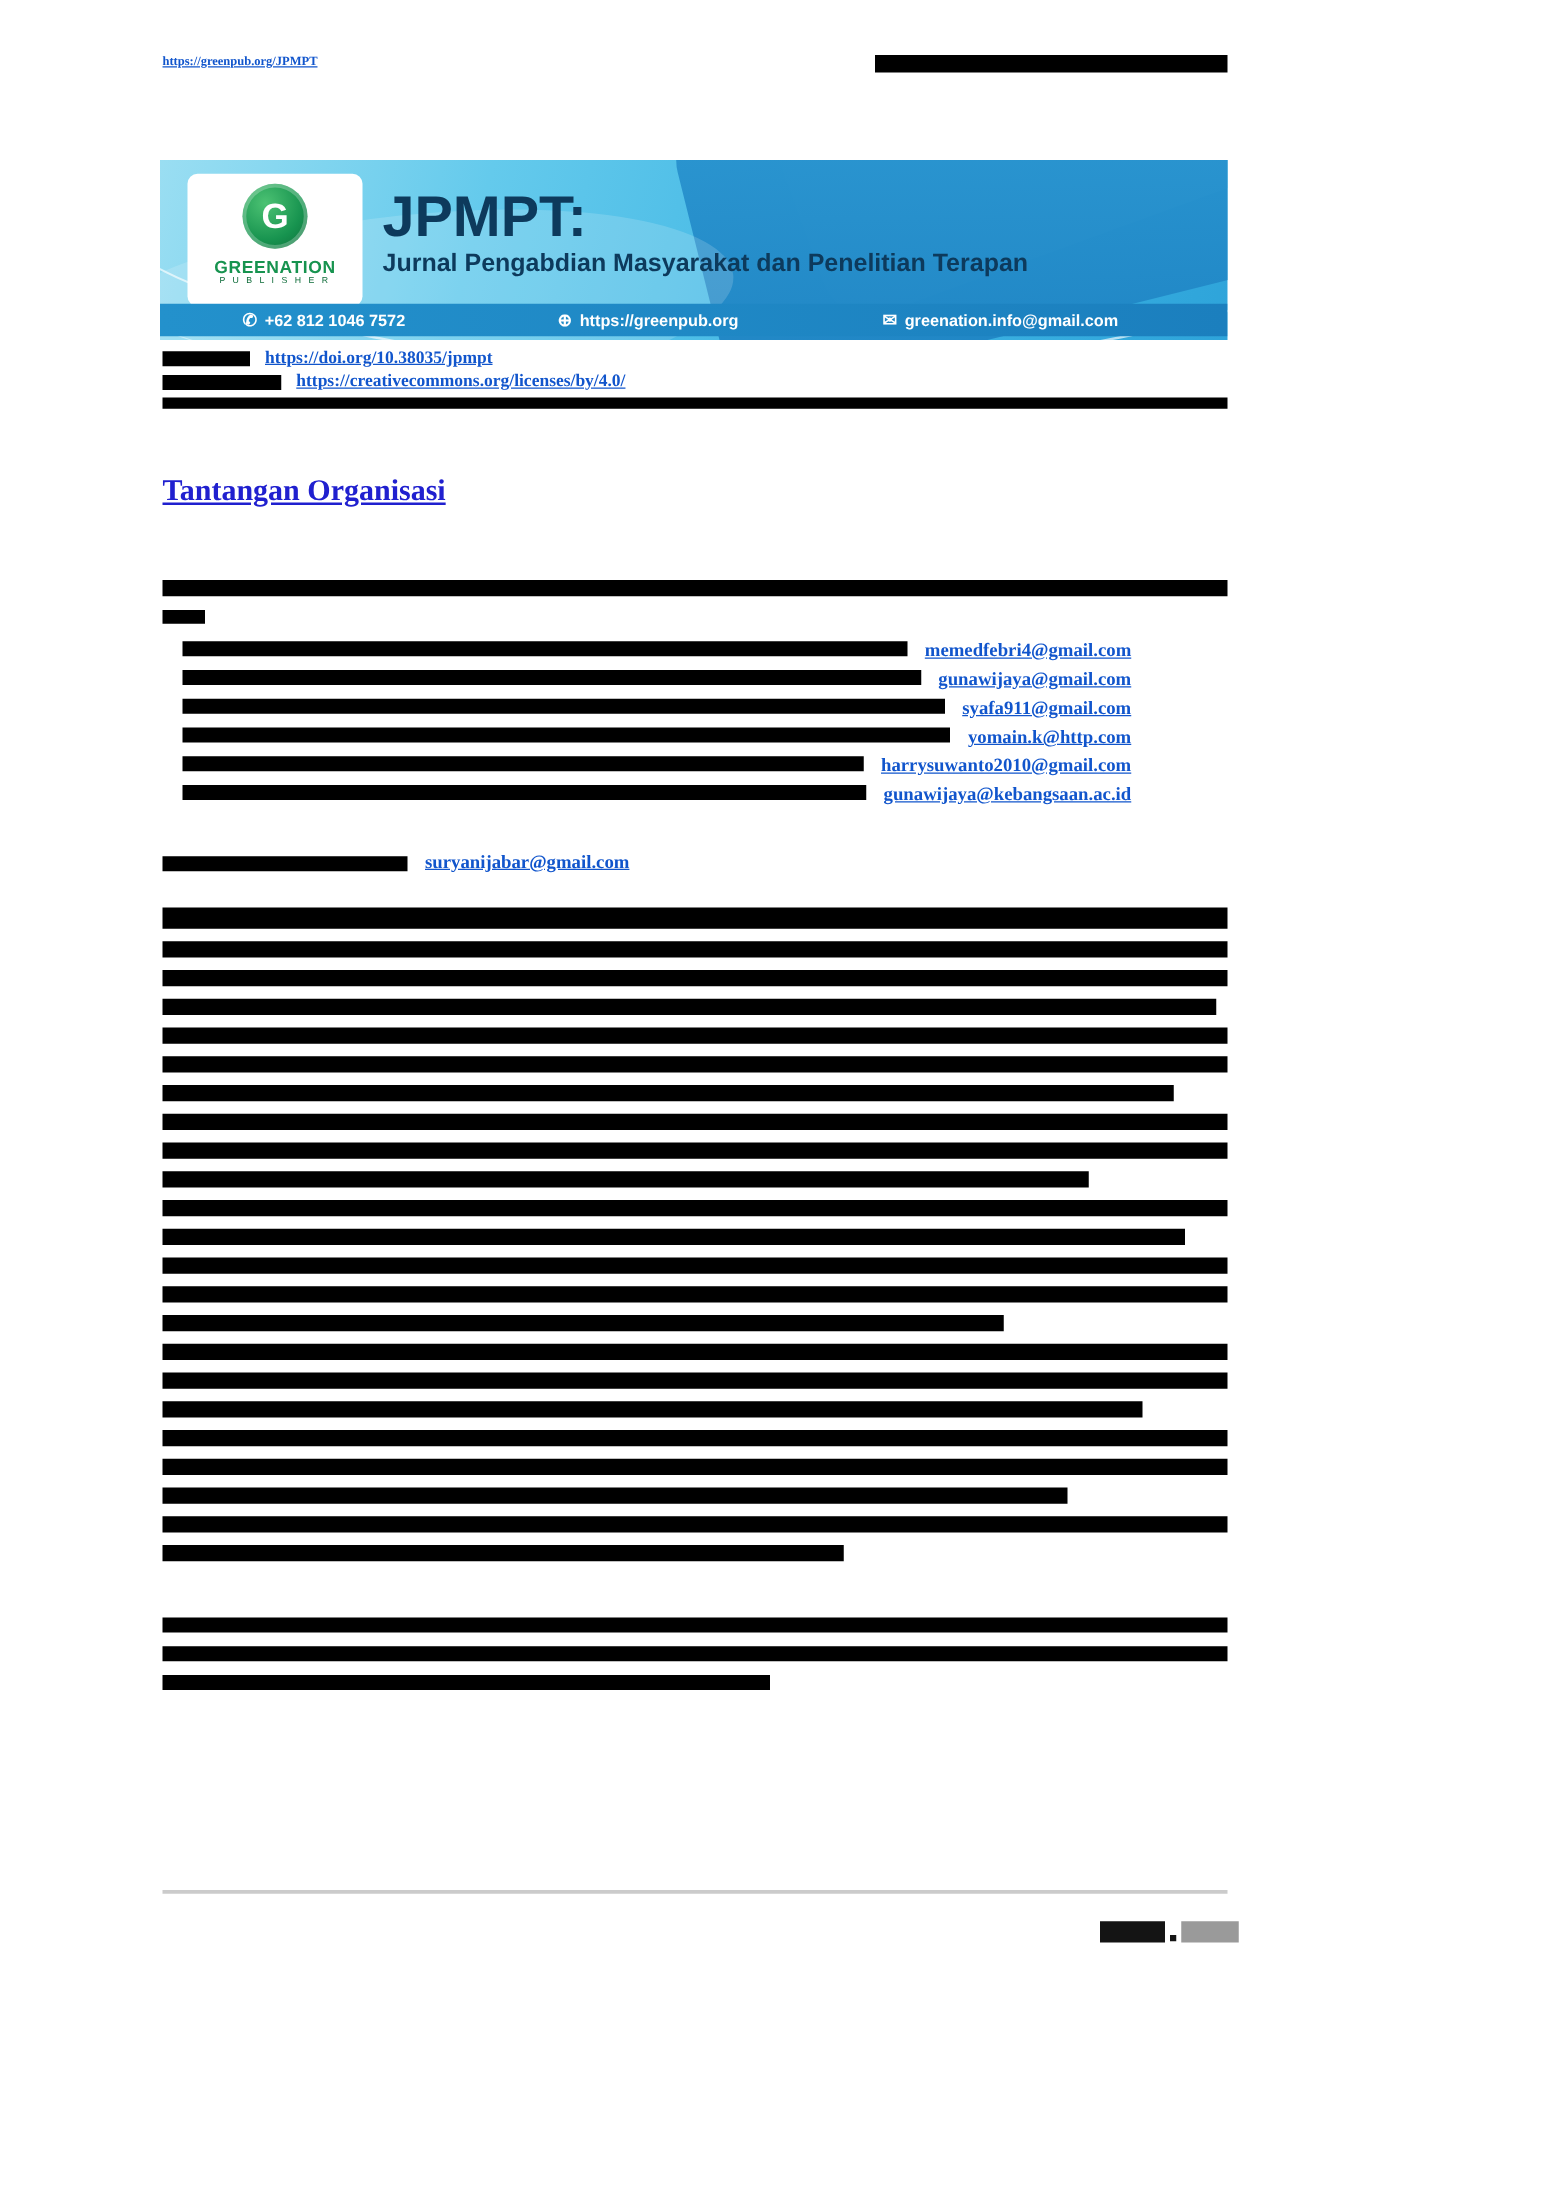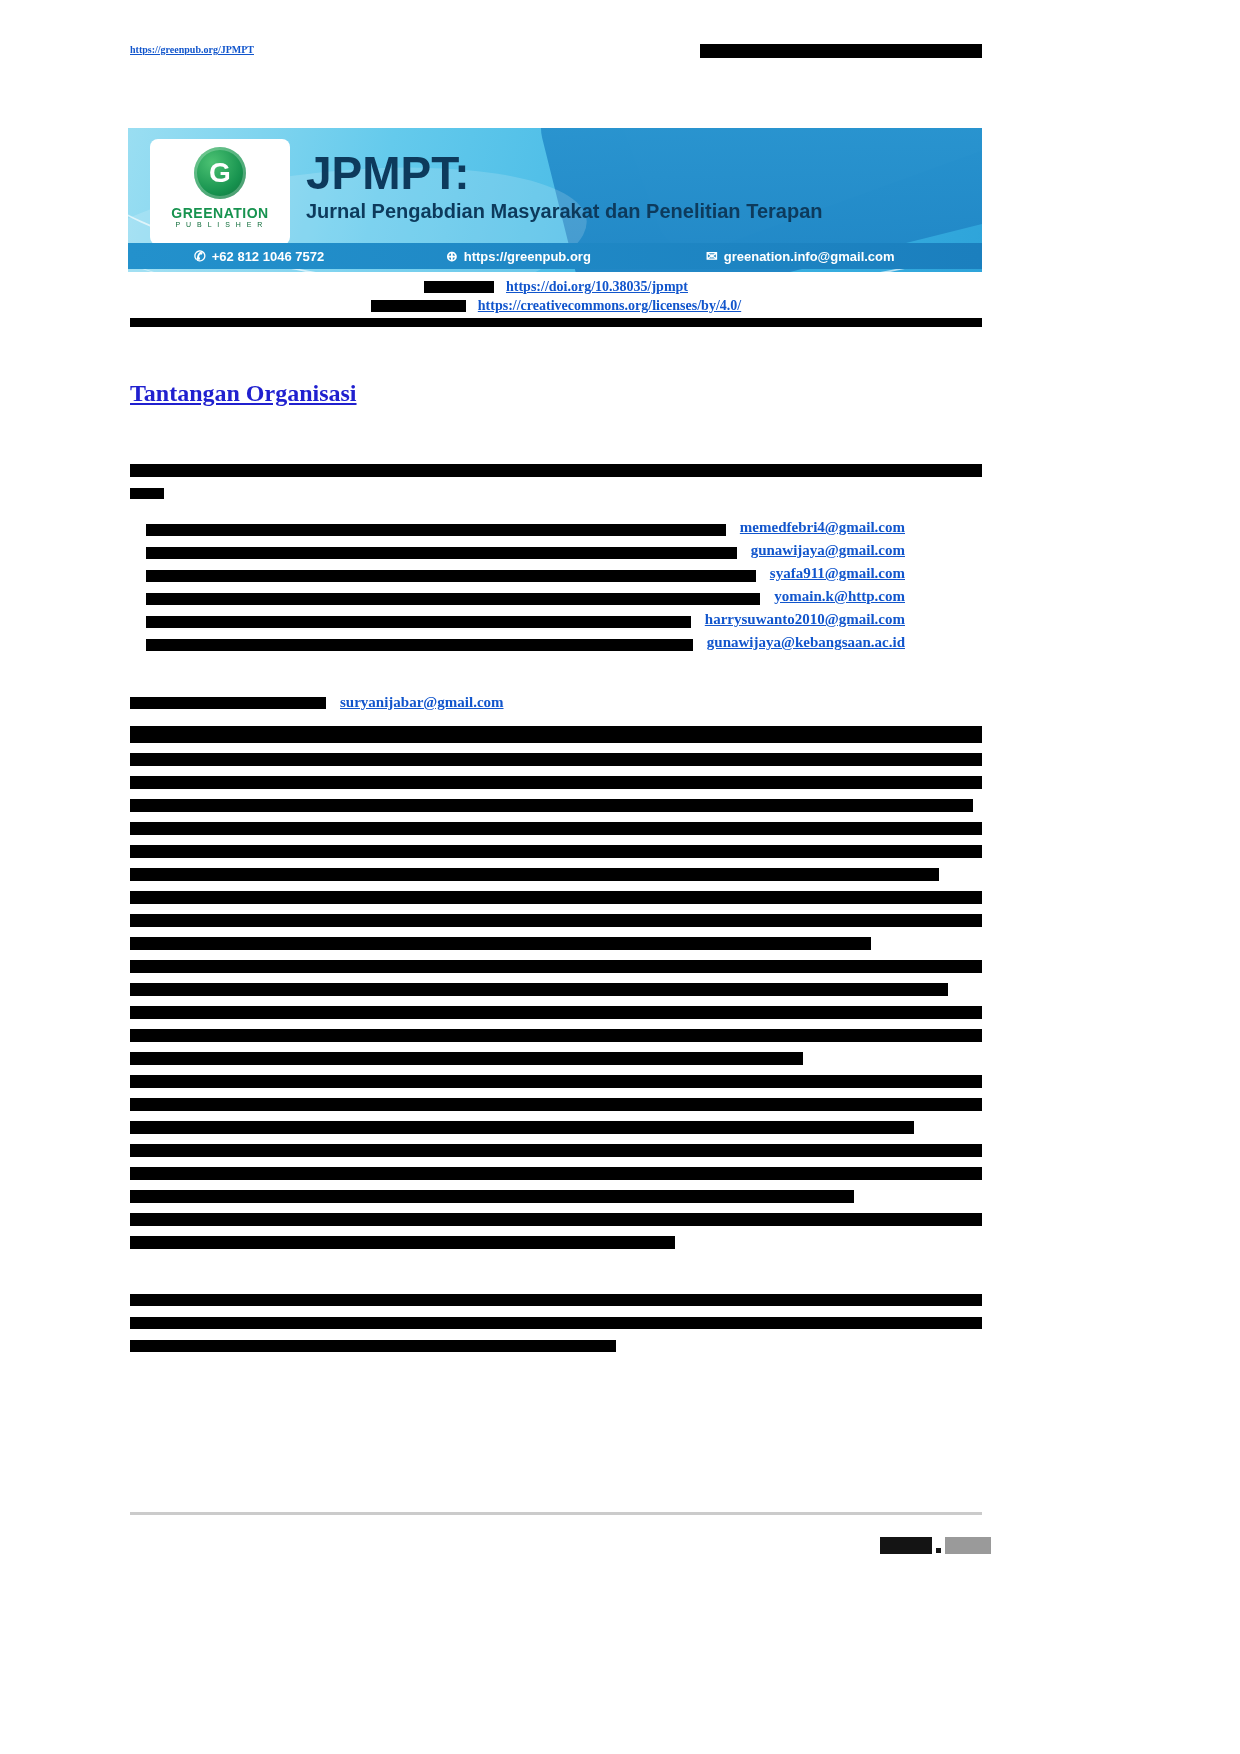--- a/index.html
+++ b/index.html
@@ -51,39 +51,39 @@
                    color:#fff; font-family:"Liberation Sans",sans-serif; font-weight:bold; font-size:13px; }
   .contact-item { position:absolute; top:0; height:26px; display:flex; align-items:center; gap:6px; }
   .ci-phone { left:66px; }
   .ci-site  { left:318px; }
   .ci-mail  { left:578px; }
   .ic { font-size:14px; line-height:1; }
 
   
   .meta-links { position:absolute; left:130px; top:277px; width:852px; text-align:center;
                 font-size:14px; font-weight:bold; line-height:19px; }
-  .meta-line { display:flex; justify-content:center; align-items:center; gap:12px; height:19px; }
+  .meta-line { display:flex; align-items:center; gap:12px; height:19px; }
   .redact { background:#000; display:inline-block; }
 
   .divider-redact { position:absolute; left:130px; top:318px; width:852px; height:9px; background:#000; }
 
   
   .article-title { position:absolute; left:130px; top:338px; width:852px;
                    font-family:"Liberation Serif",serif; font-weight:bold; font-size:24px;
                    line-height:37px; color:#2020cf; text-decoration:underline; }
 
   
   .authors { position:absolute; left:130px; top:464px; width:852px; }
   .a-bar-full  { width:100%; height:13px; background:#000; }
   .a-bar-small { width:34px; height:11px; background:#000; margin-top:11px; }
   .author-rows { margin-top:14px; }
-  .author-row { display:flex; align-items:flex-end; height:23px; padding-right:77px;padding-left:16px; }
+  .author-row { display:flex; align-items:flex-start; height:23px; padding-right:77px;padding-left:16px; }
   .author-row .fill { flex:1; height:12px; background:#000; margin-right:14px; }
   .email { font-size:15px; font-weight:bold; color:#1155cc; white-space:nowrap; }
-  .corresponding-row { margin-top:40px; display:flex; align-items:center; height:23px; }
+  .corresponding-row { margin-top:28px; display:flex; align-items:center; height:23px; }
   .corresponding-row .bar { width:196px; height:12px; background:#000; margin-right:14px; }
 
   
   .body-redaction { position:absolute; left:130px; top:726px; width:852px; }
   .rl { height:13px; background:#000; margin-bottom:10px; }
   .body-tail { position:absolute; left:130px; top:1294px; width:852px; }
   .body-tail .rl { height:12px; margin-bottom:11px; }
 
   
   .footer-rule { position:absolute; left:130px; top:1512px; width:852px; height:3px; background:#cbcbcb; }

